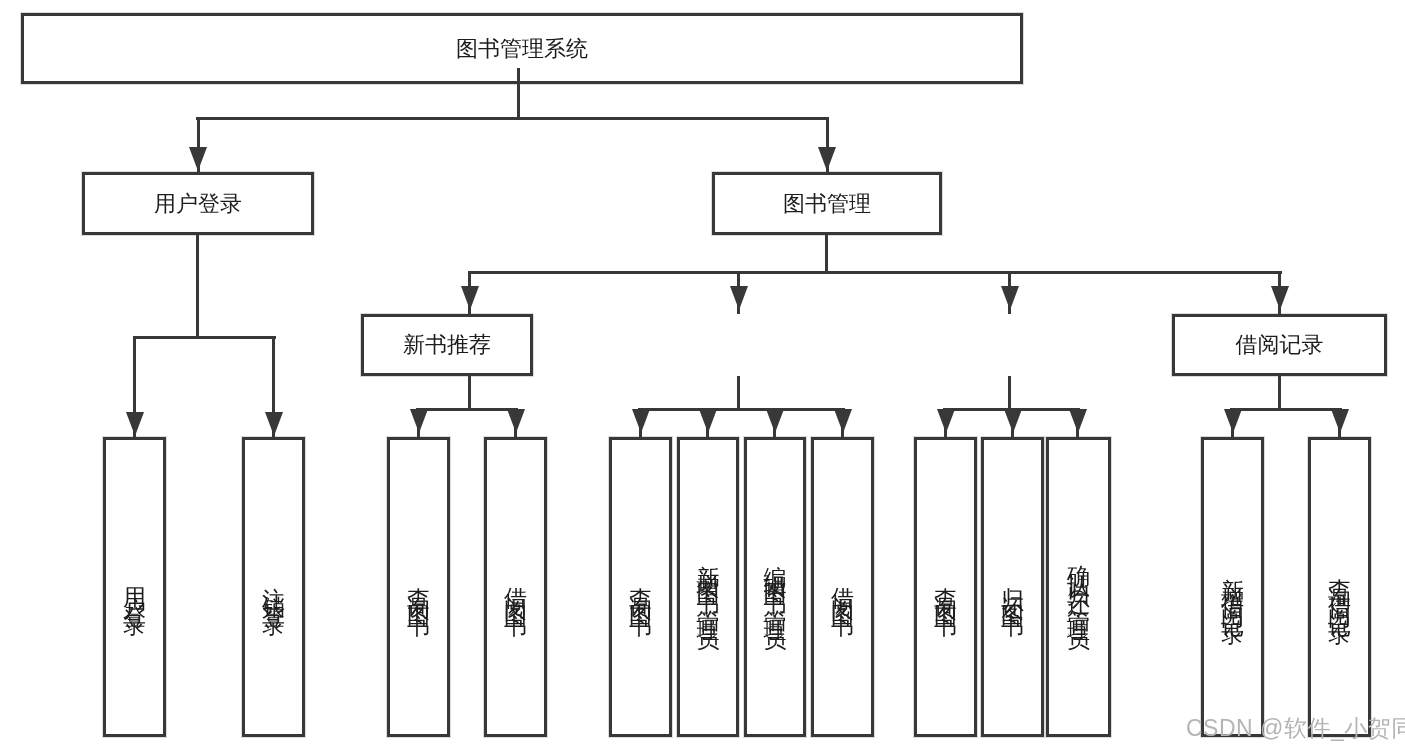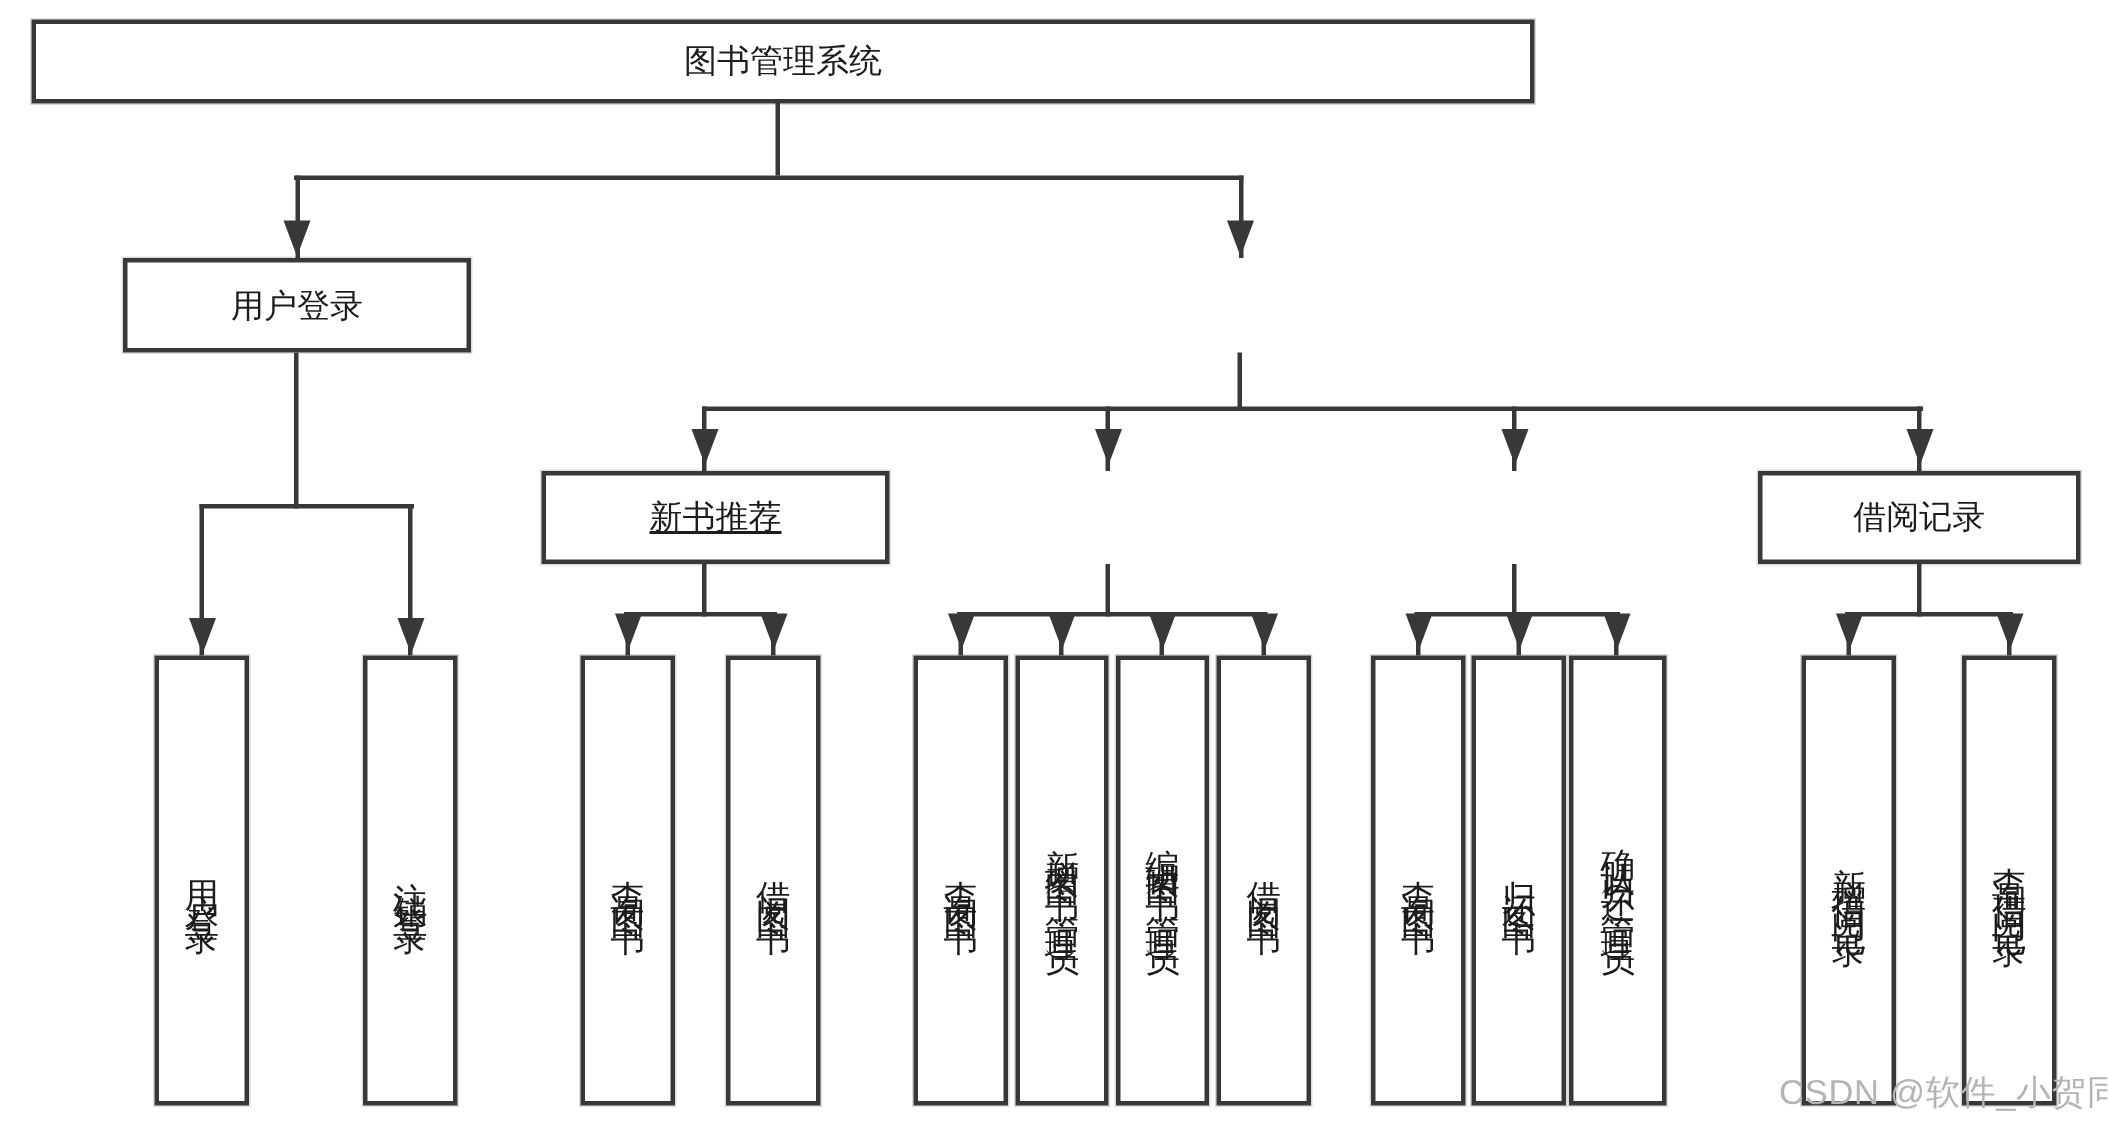--- a/index.html
+++ b/index.html
@@ -30,25 +30,26 @@
     position:absolute;left:1186px;top:713px;
     color:var(--watermark,#b4b4b4);font-size:23px;white-space:nowrap;z-index:5;
     letter-spacing:0.5px;
   }
 </style>
 </head>
 <body>
 
 <div class="canvas">
 
-  <div class="box" style="left:21px;top:13px;width:1002px;height:56px;">图书管理系统</div>
+  <div class="box" style="left:21px;top:13px;width:1002px;height:71px;">图书管理系统</div>
 
   <div class="box" style="left:82px;top:172px;width:232px;height:63px;">用户登录</div>
+  <div class="box" style="left:712px;top:172px;width:230px;height:63px;">图书管理</div>
 
-  <div class="box" style="left:361px;top:314px;width:232px;height:62px;text-decoration:underline;">新书推荐</div>
+  <div class="box" style="left:361px;top:314px;width:172px;height:62px;">新书推荐</div>
   <div class="box" style="left:1172px;top:314px;width:215px;height:62px;">借阅记录</div>
 
   <div class="box" style="left:103px;top:437px;width:63px;height:300px;">
     <span class="vtext">用户登录</span>
     </div>
   <div class="box" style="left:242px;top:437px;width:63px;height:300px;">
     <span class="vtext">注销登录</span>
     </div>
 
   <div class="box" style="left:387px;top:437px;width:63px;height:300px;">

